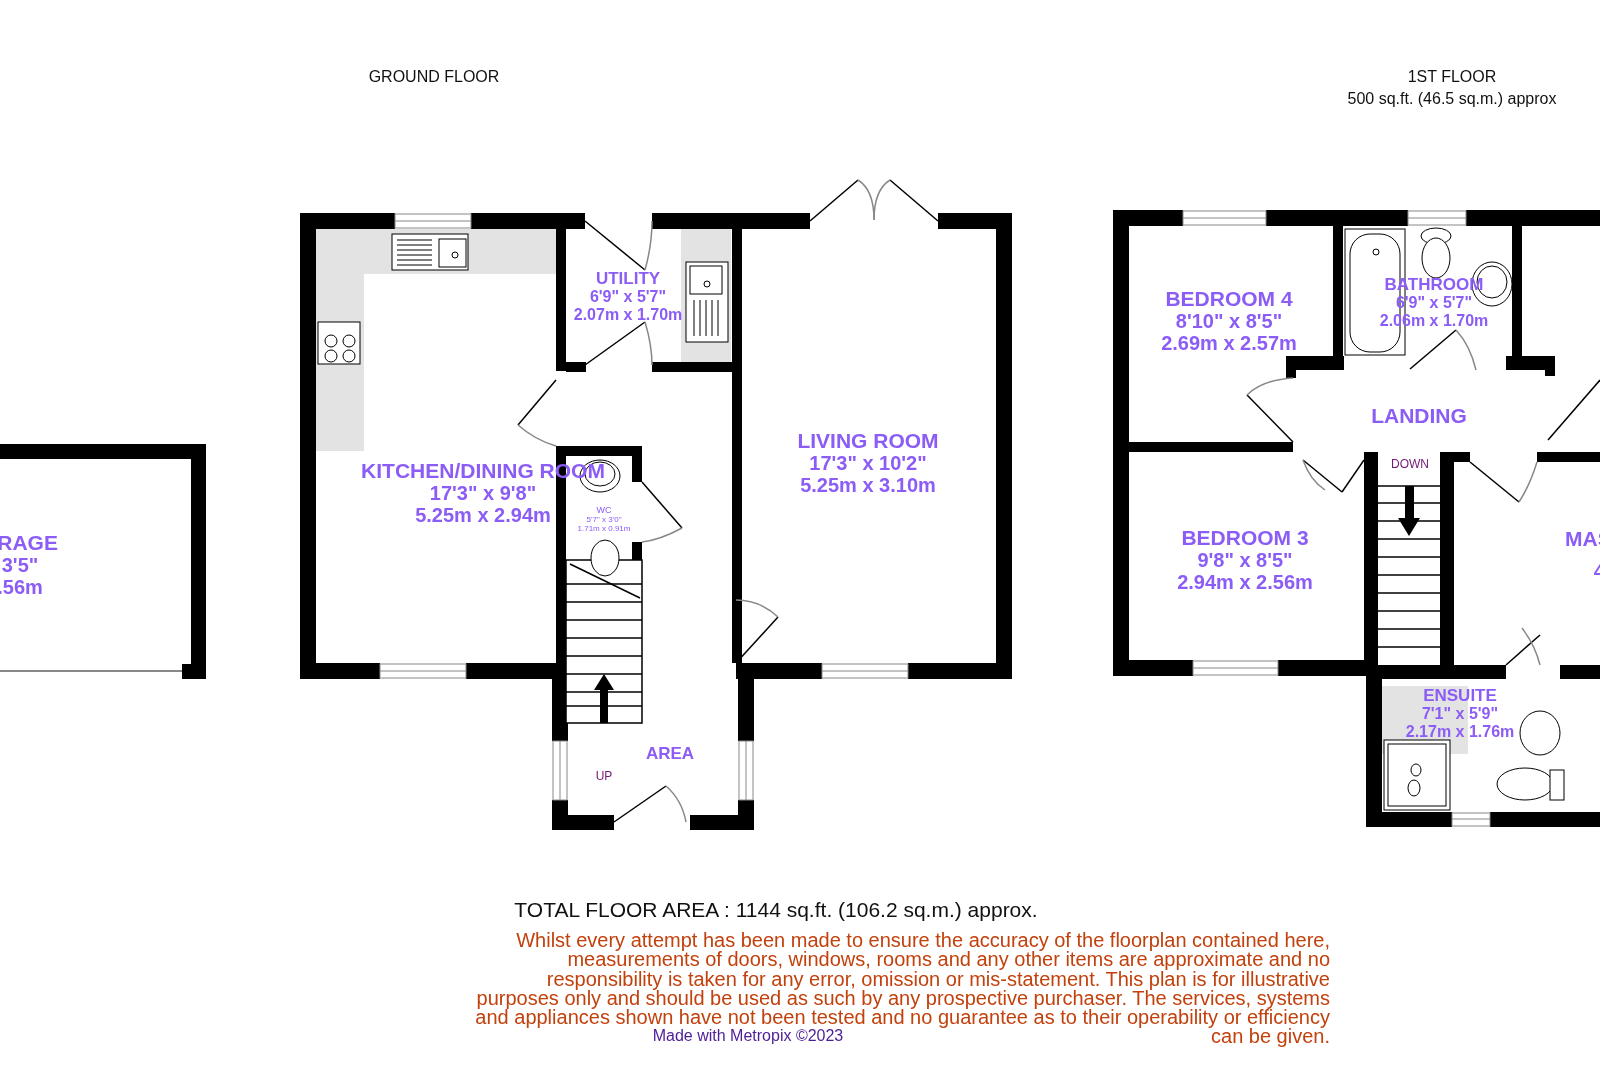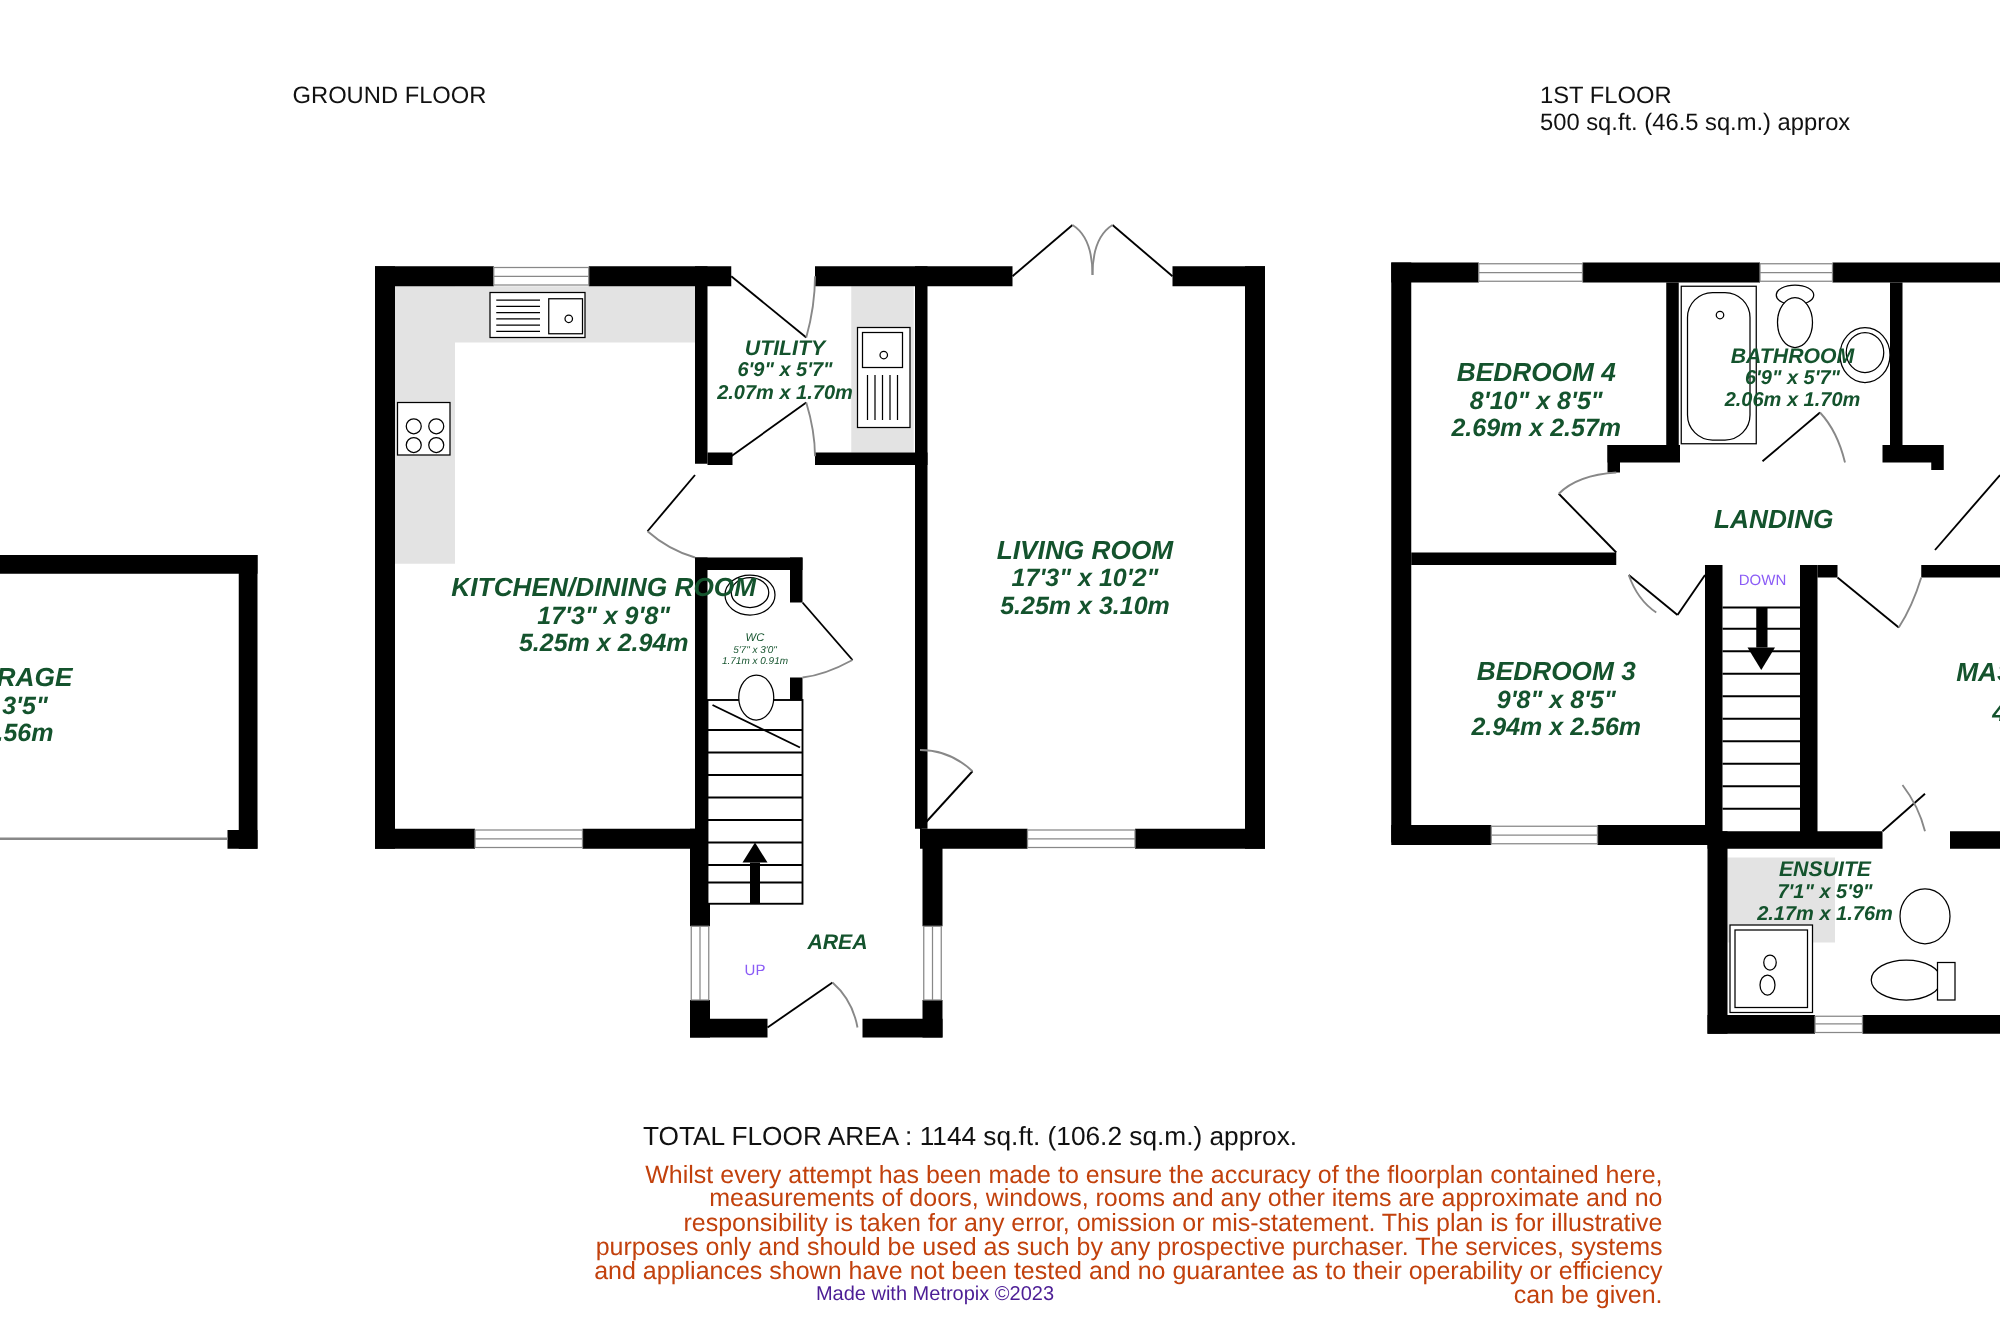--- a/index.html
+++ b/index.html
@@ -1,27 +1,27 @@
 <!DOCTYPE html>
 <html><head>
 <meta charset="utf-8">
 <style>
   html, body { margin: 0; padding: 0; background: #ffffff; }
   body { width: 1600px; height: 1067px; position: relative; overflow: hidden; font-family: "Liberation Sans", sans-serif; color: #111; }
-  .floor-heading { position: absolute; font-size: 19px; line-height: 22px; color: #111; }
+  .floor-heading { position: absolute; text-align: center; font-size: 16px; line-height: 22px; color: #111; }
   .floor-heading .t { display: block; }
   svg.plan { position: absolute; left: 0; top: 0; }
-  .room-label { position: absolute; text-align: center; font-weight: bold; color: #14532d; white-space: nowrap; transform: translateX(-50%); font-style: italic; }
+  .room-label { position: absolute; text-align: center; font-weight: bold; color: #8b5cf6; white-space: nowrap; transform: translateX(-50%); }
   .room-label .name { display: block; font-size: 21px; line-height: 22px; }
   .room-label .dim { display: block; font-size: 20px; line-height: 22px; }
   .room-label.small .name { font-size: 17px; line-height: 19px; }
   .room-label.small .dim { font-size: 16px; line-height: 18px; }
   .room-label.tiny .name { font-size: 9px; line-height: 10px; font-weight: normal; }
   .room-label.tiny .dim { font-size: 8px; line-height: 9px; font-weight: normal; }
-  .stair-label { position: absolute; font-size: 12px; color: #8b5cf6; transform: translateX(-50%); }
+  .stair-label { position: absolute; font-size: 12px; color: #701a75; transform: translateX(-50%); }
   .footer-total { position: absolute; left: 0; width: 1552px; top: 898px; text-align: center; font-size: 21px; color: #111; }
   .disclaimer { position: absolute; left: 470px; width: 860px; top: 931px; text-align: right; font-size: 20px; line-height: 19.3px; color: #c2410c; }
   .credit { position: absolute; left: 0; width: 1400px; top: 1027px; text-align: center; font-size: 16px; color: #4c1d95; padding-left: 48px; }
 </style>
 </head>
 <body>
 
 <div class="floor-heading" style="left:234px; width:400px; top:66px;">
   <span class="t">GROUND FLOOR</span>
 </div>

